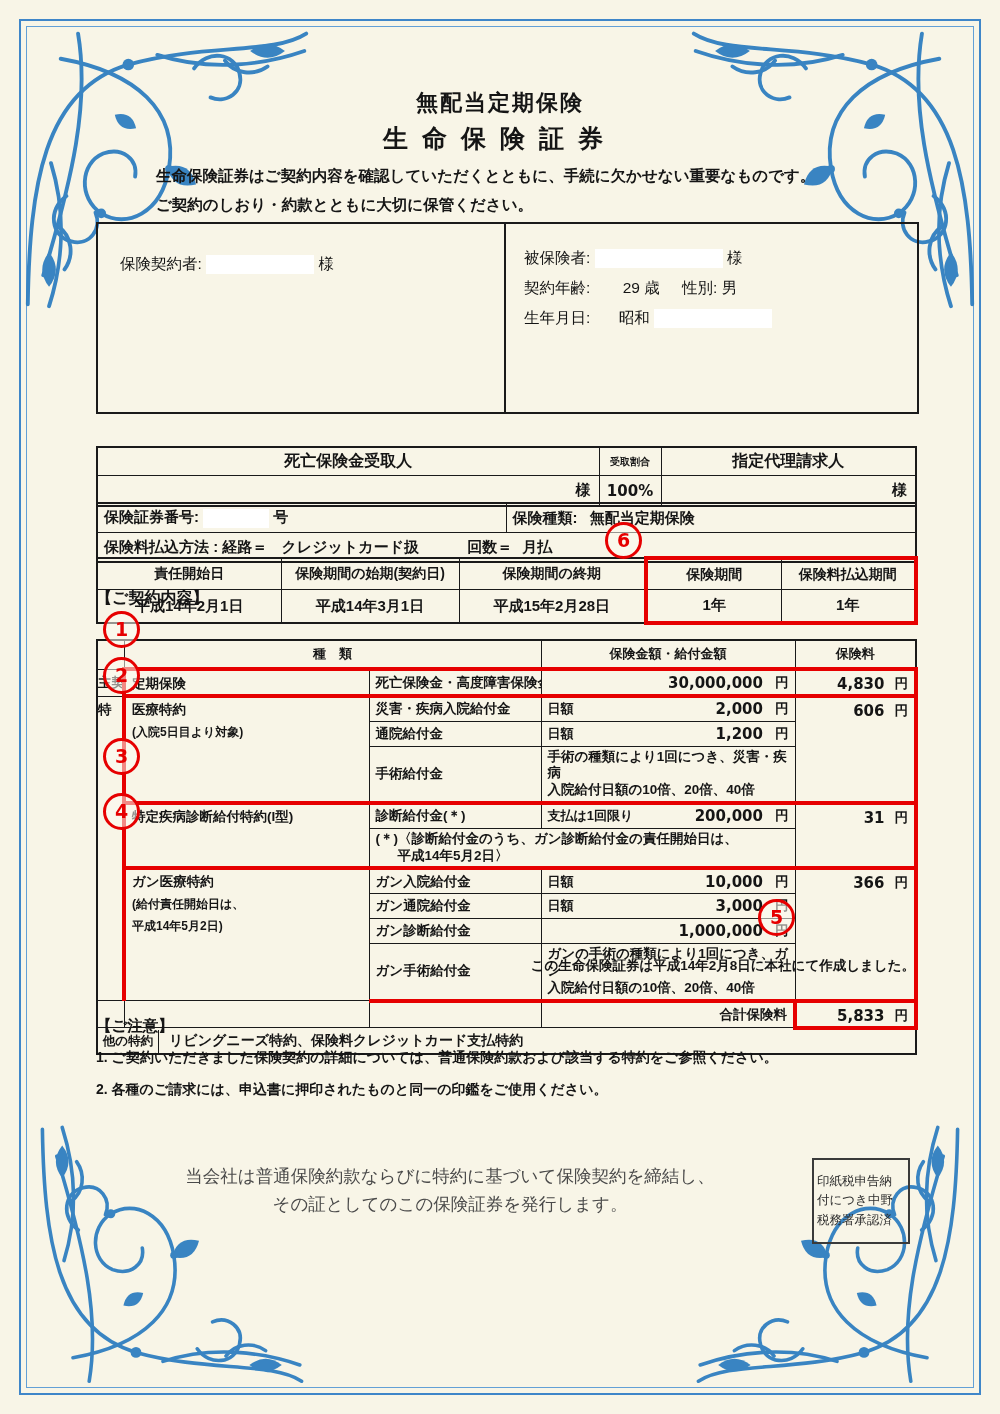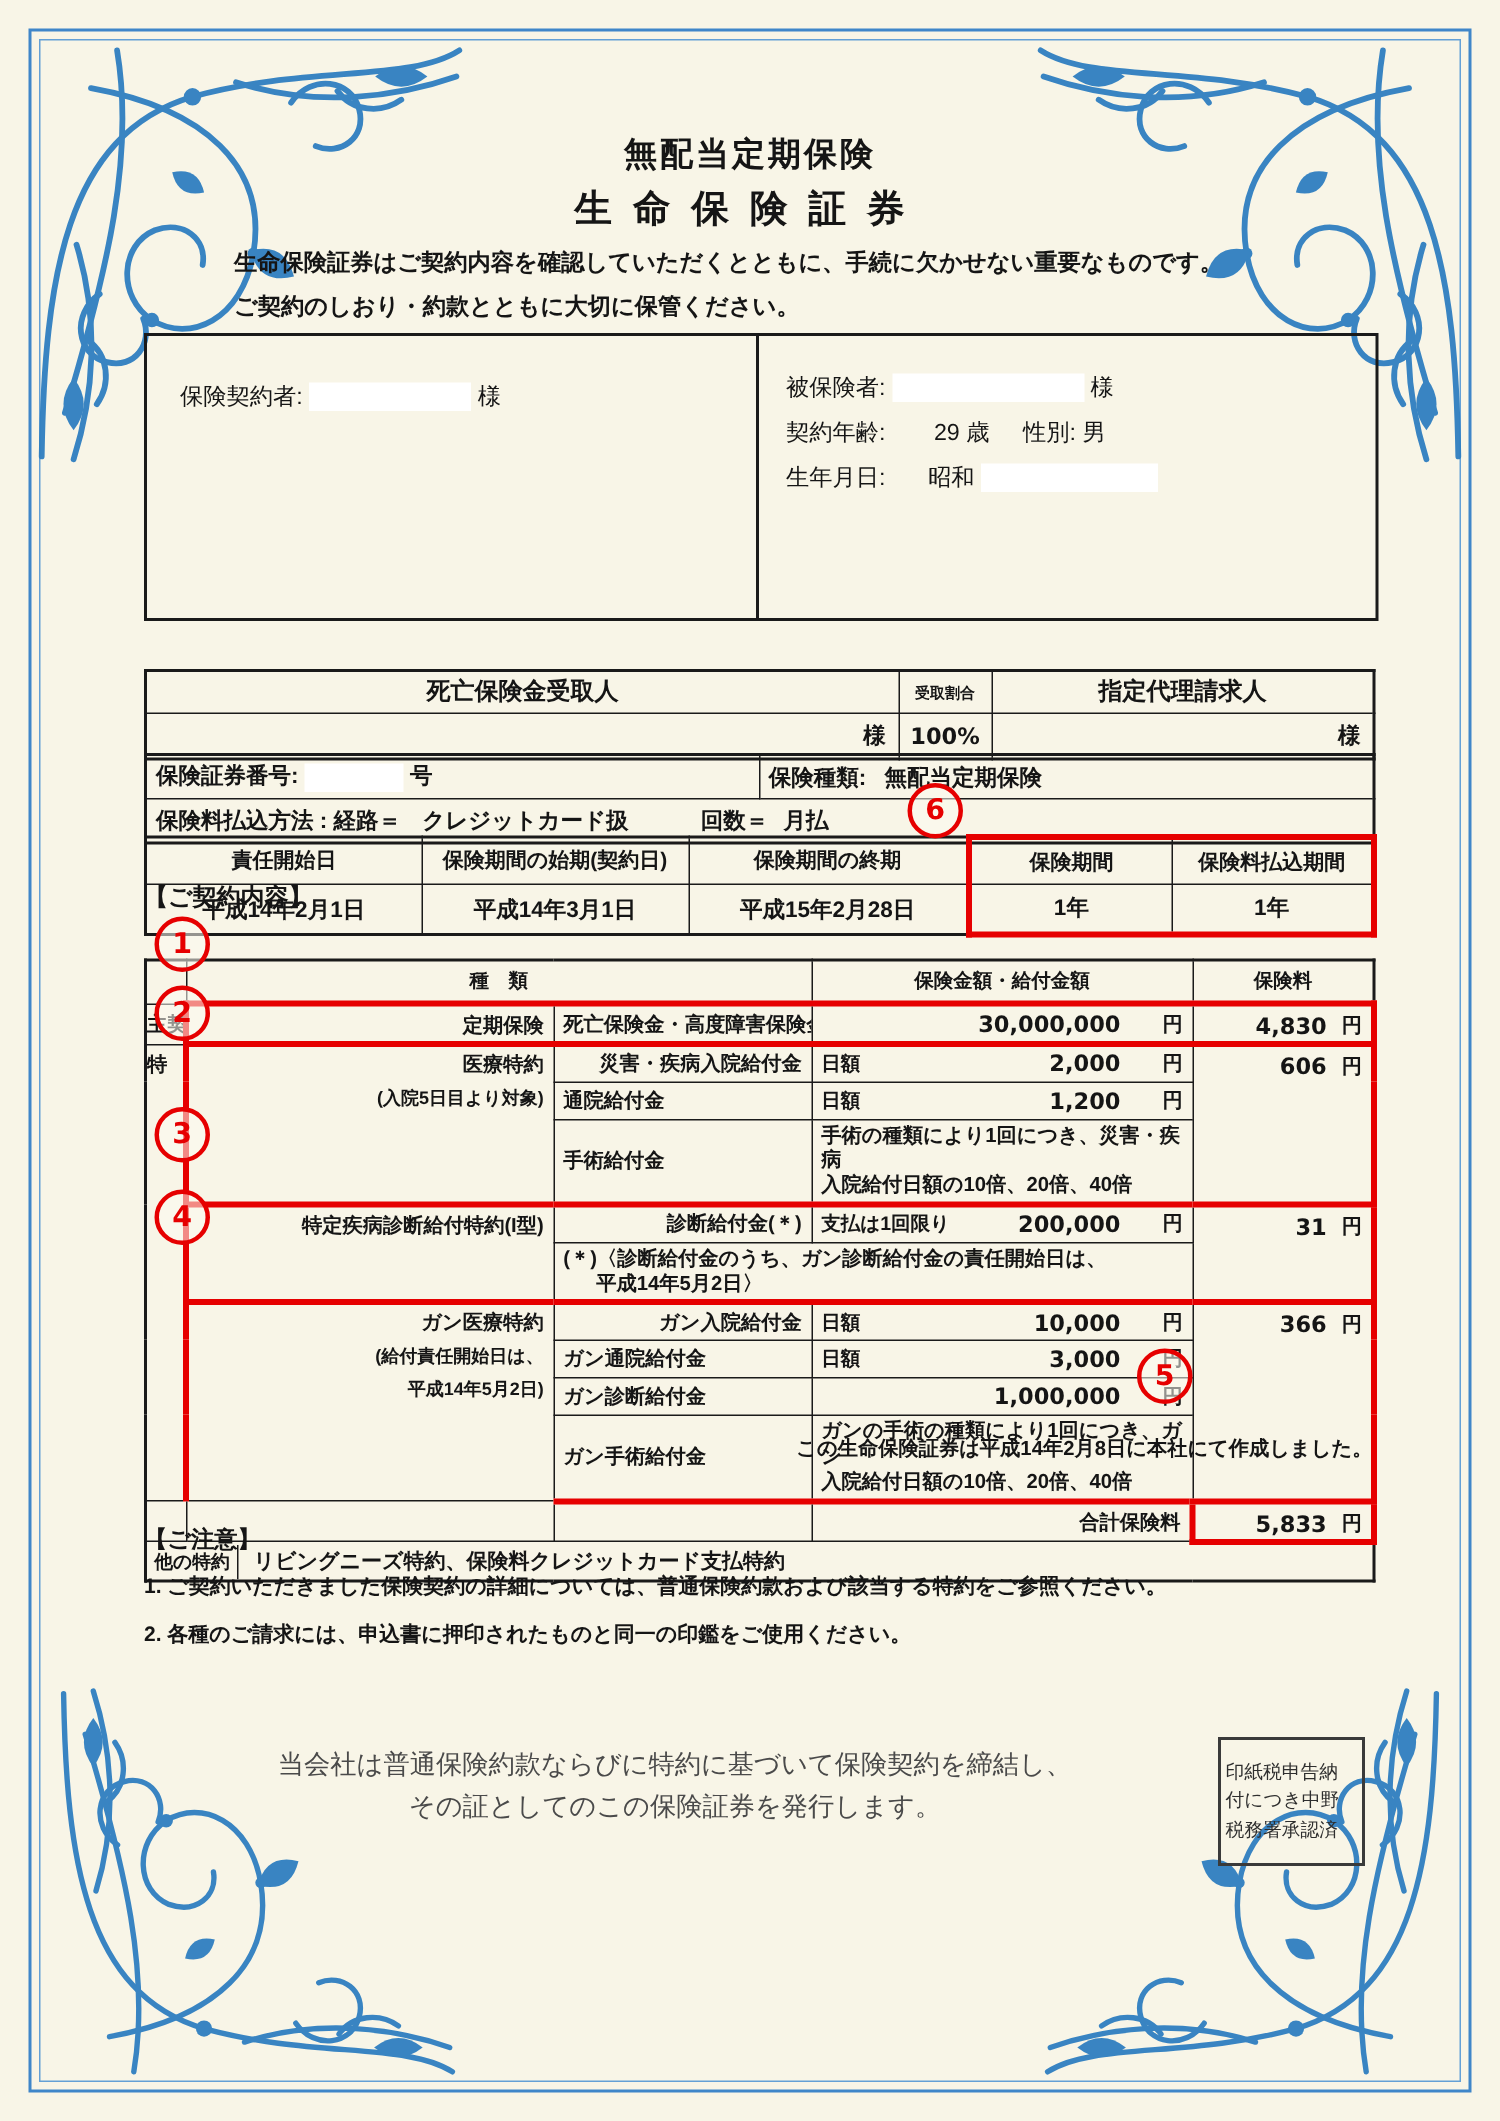--- a/index.html
+++ b/index.html
@@ -40,36 +40,36 @@
   .ben-tbl td.val{height:27px;font-size:15px;}
   .ben-right{text-align:right;padding-right:8px;}
   .ben-center{text-align:center;font-size:13px;font-family:"DejaVu Sans",sans-serif;}
   .pol-tbl{top:474px;left:96px;}
   .pol-tbl td{height:26px;font-size:15px;}
   .per-tbl-wrap{top:528px;left:96px;width:819px;}
   .per-tbl td{text-align:center;font-size:14px;}
   .per-tbl td.hd{height:27px;}
   .per-tbl td.val{height:29px;font-size:15px;}
   
-  .rt{border-top:4px solid #e60000!important;text-align:right;}
+  .rt{border-top:4px solid #e60000!important;}
   .rb{border-bottom:4px solid #e60000!important;}
   .rl{border-left:4px solid #e60000!important;}
   .rr{border-right:4px solid #e60000!important;}
   
   .sec-title{top:588px;left:96px;font-size:16px;font-weight:bold;}
   .con-wrap{top:611px;left:96px;width:819px;}
   .con-tbl td{font-size:13.5px;}
   .con-tbl td.hd{text-align:center;font-size:13px;height:24px;}
   .g{font-size:10.5px;text-align:center;padding:1px 0;}
   .gtop{vertical-align:top;padding-top:4px;}
   .nm{font-size:15px;vertical-align:top;padding-top:3px;}
   .nm .small{font-size:12px;font-weight:bold;margin-top:5px;}
   .bn{font-size:13.5px;}
   .amt-in{display:flex;justify-content:space-between;align-items:center;}
-  .aval{display:flex;gap:28px;align-items:center;font-size:15px;font-family:"DejaVu Sans",sans-serif;}
+  .aval{display:flex;gap:12px;align-items:center;font-size:15px;font-family:"DejaVu Sans",sans-serif;}
   .aval .unit{font-family:"Liberation Sans","DejaVu Sans",sans-serif;font-size:13.5px;}
   .alabel{font-size:13px;}
   .prem{vertical-align:top;text-align:right;padding-top:4px;}
   .prem-in{display:inline-flex;gap:10px;font-size:15px;font-family:"DejaVu Sans",sans-serif;}
   .prem-in .unit{font-family:"Liberation Sans","DejaVu Sans",sans-serif;font-size:13.5px;}
   .desc{font-size:12px;line-height:1.25;white-space:normal;padding-top:2px;padding-bottom:2px;}
   .note2{padding-left:22px;}
   .tot-lbl{text-align:right;font-size:14.5px;}
   .other-row{display:flex;align-items:center;height:100%;}
   .other-lb{width:56px;border-right:1px solid #1a1a1a;font-size:12.5px;text-align:center;margin-left:-6px;padding:3px 2px;}

